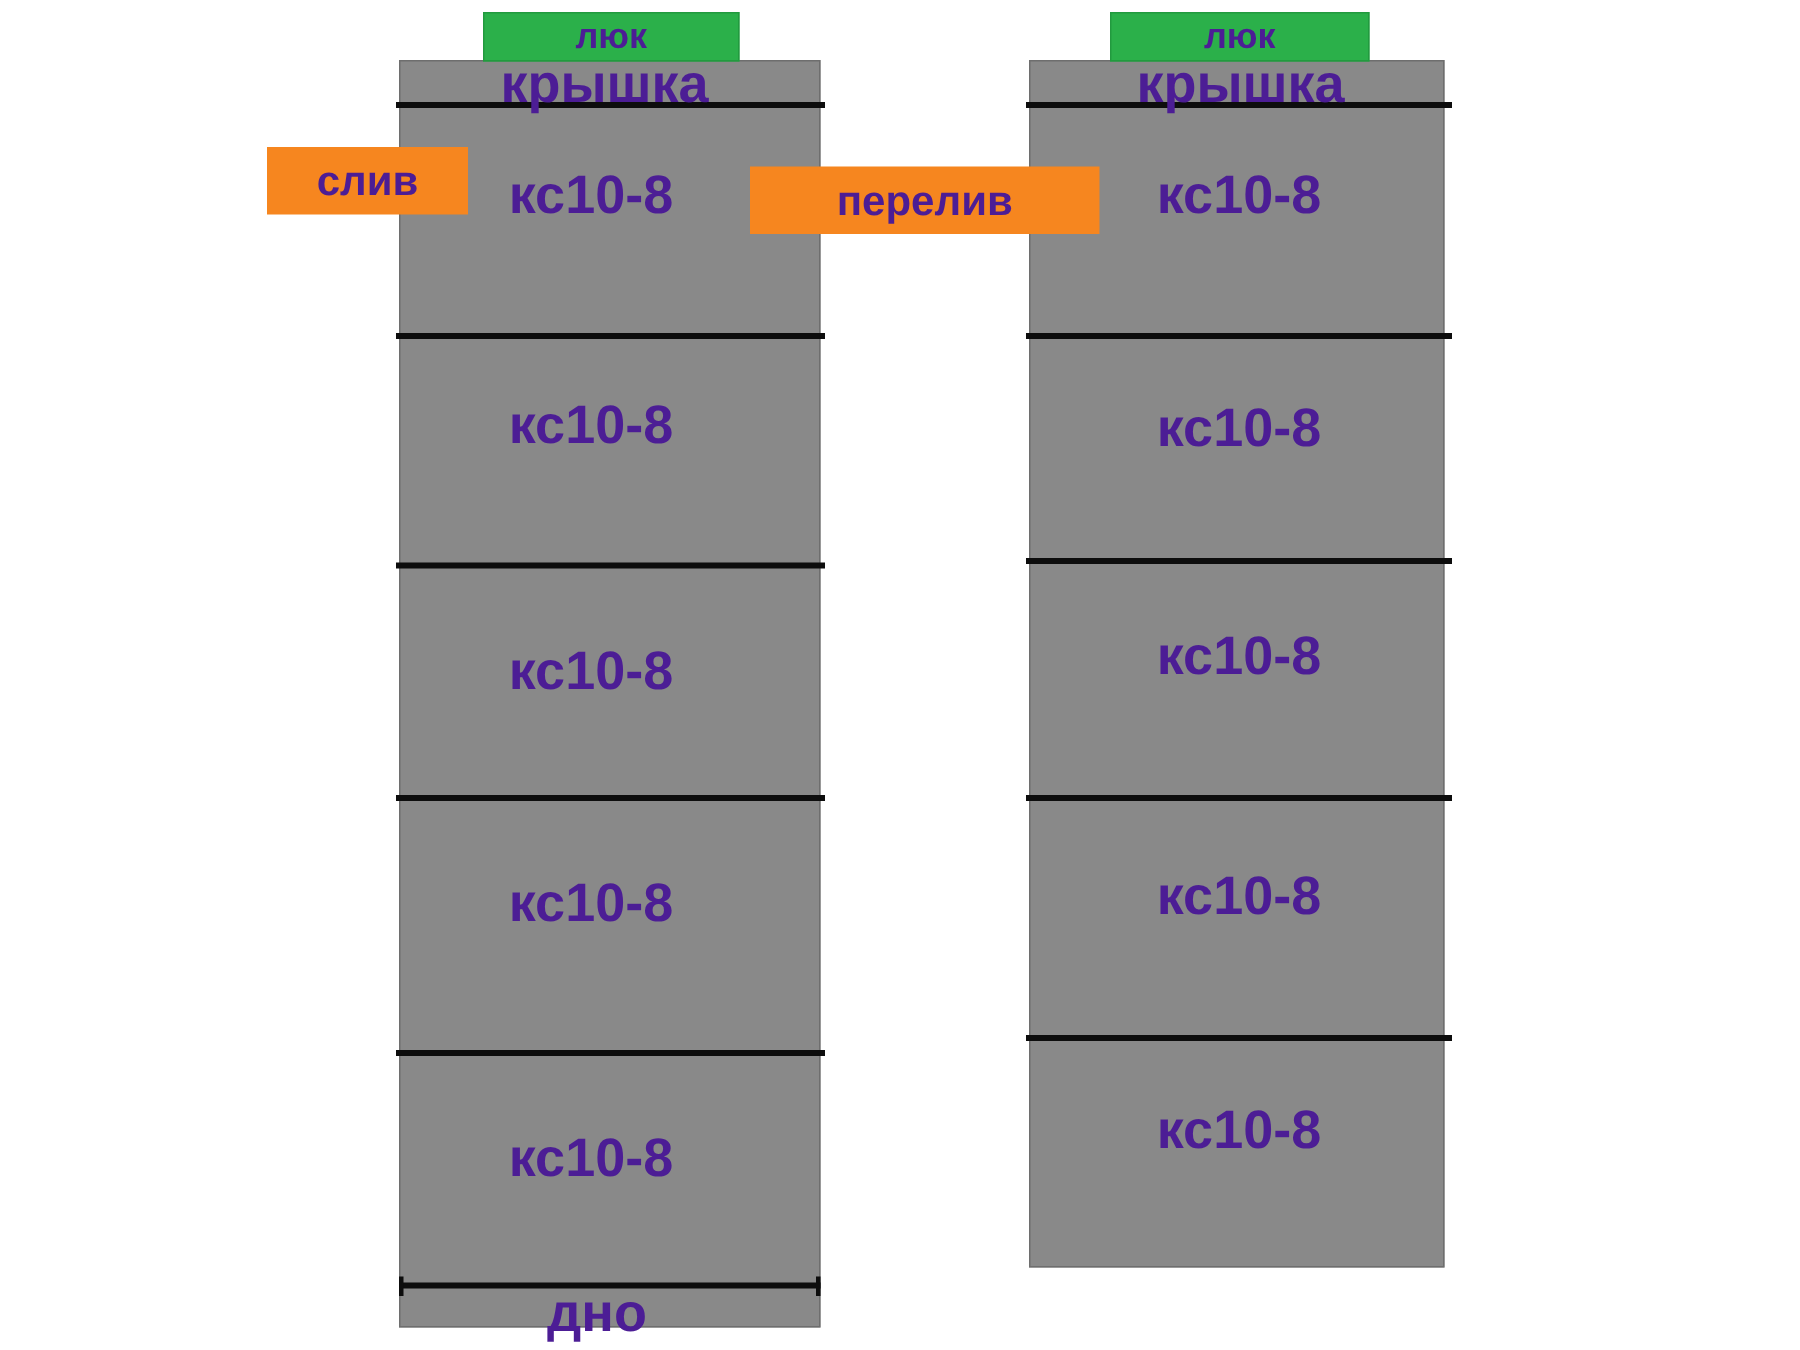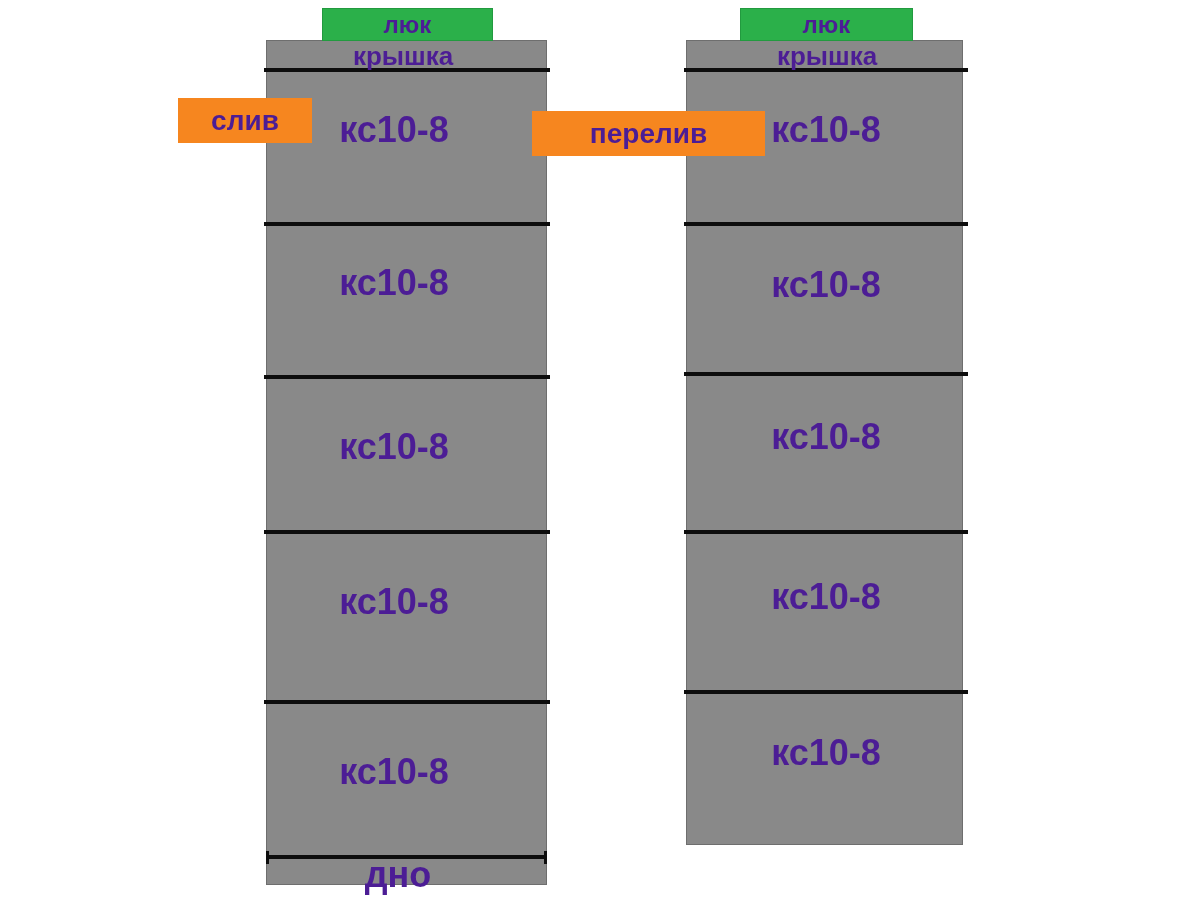--- a/index.html
+++ b/index.html
@@ -51,21 +51,21 @@
     background: #0d0d0d;
     z-index: 3;
   }
   .lbl {
     position: absolute;
     transform: translate(-50%, -50%);
     white-space: nowrap;
     font-size: 36px;
     z-index: 4;
   }
-  .lbl.small { font-size: 26px; }
+  .lbl.small { font-size: 36px; }
 </style>
 </head>
 <body>
 
 <div class="stage">
 
   <div class="column" style="left:266px; top:40px; width:281px; height:845px;"></div>
 
   <div class="hatch" style="left:322px; top:8px; width:171px; height:33px;">
     <span>люк</span>
@@ -107,17 +107,17 @@
   <div class="lbl" style="left:826px; top:130px;">кс10-8</div>
   <div class="lbl" style="left:826px; top:285px;">кс10-8</div>
   <div class="lbl" style="left:826px; top:437px;">кс10-8</div>
   <div class="lbl" style="left:826px; top:597px;">кс10-8</div>
   <div class="lbl" style="left:826px; top:753px;">кс10-8</div>
 
   <div class="pipe" style="left:178px; top:98px; width:134px; height:45px;">
     <span>слив</span>
   </div>
 
-  <div class="pipe" style="left:500px; top:111px; width:233px; height:45px;margin-left:32px;">
+  <div class="pipe" style="left:500px; top:111px; width:233px; height:45px;">
     <span>перелив</span>
   </div>
 
 </div>
 
 </body></html>

